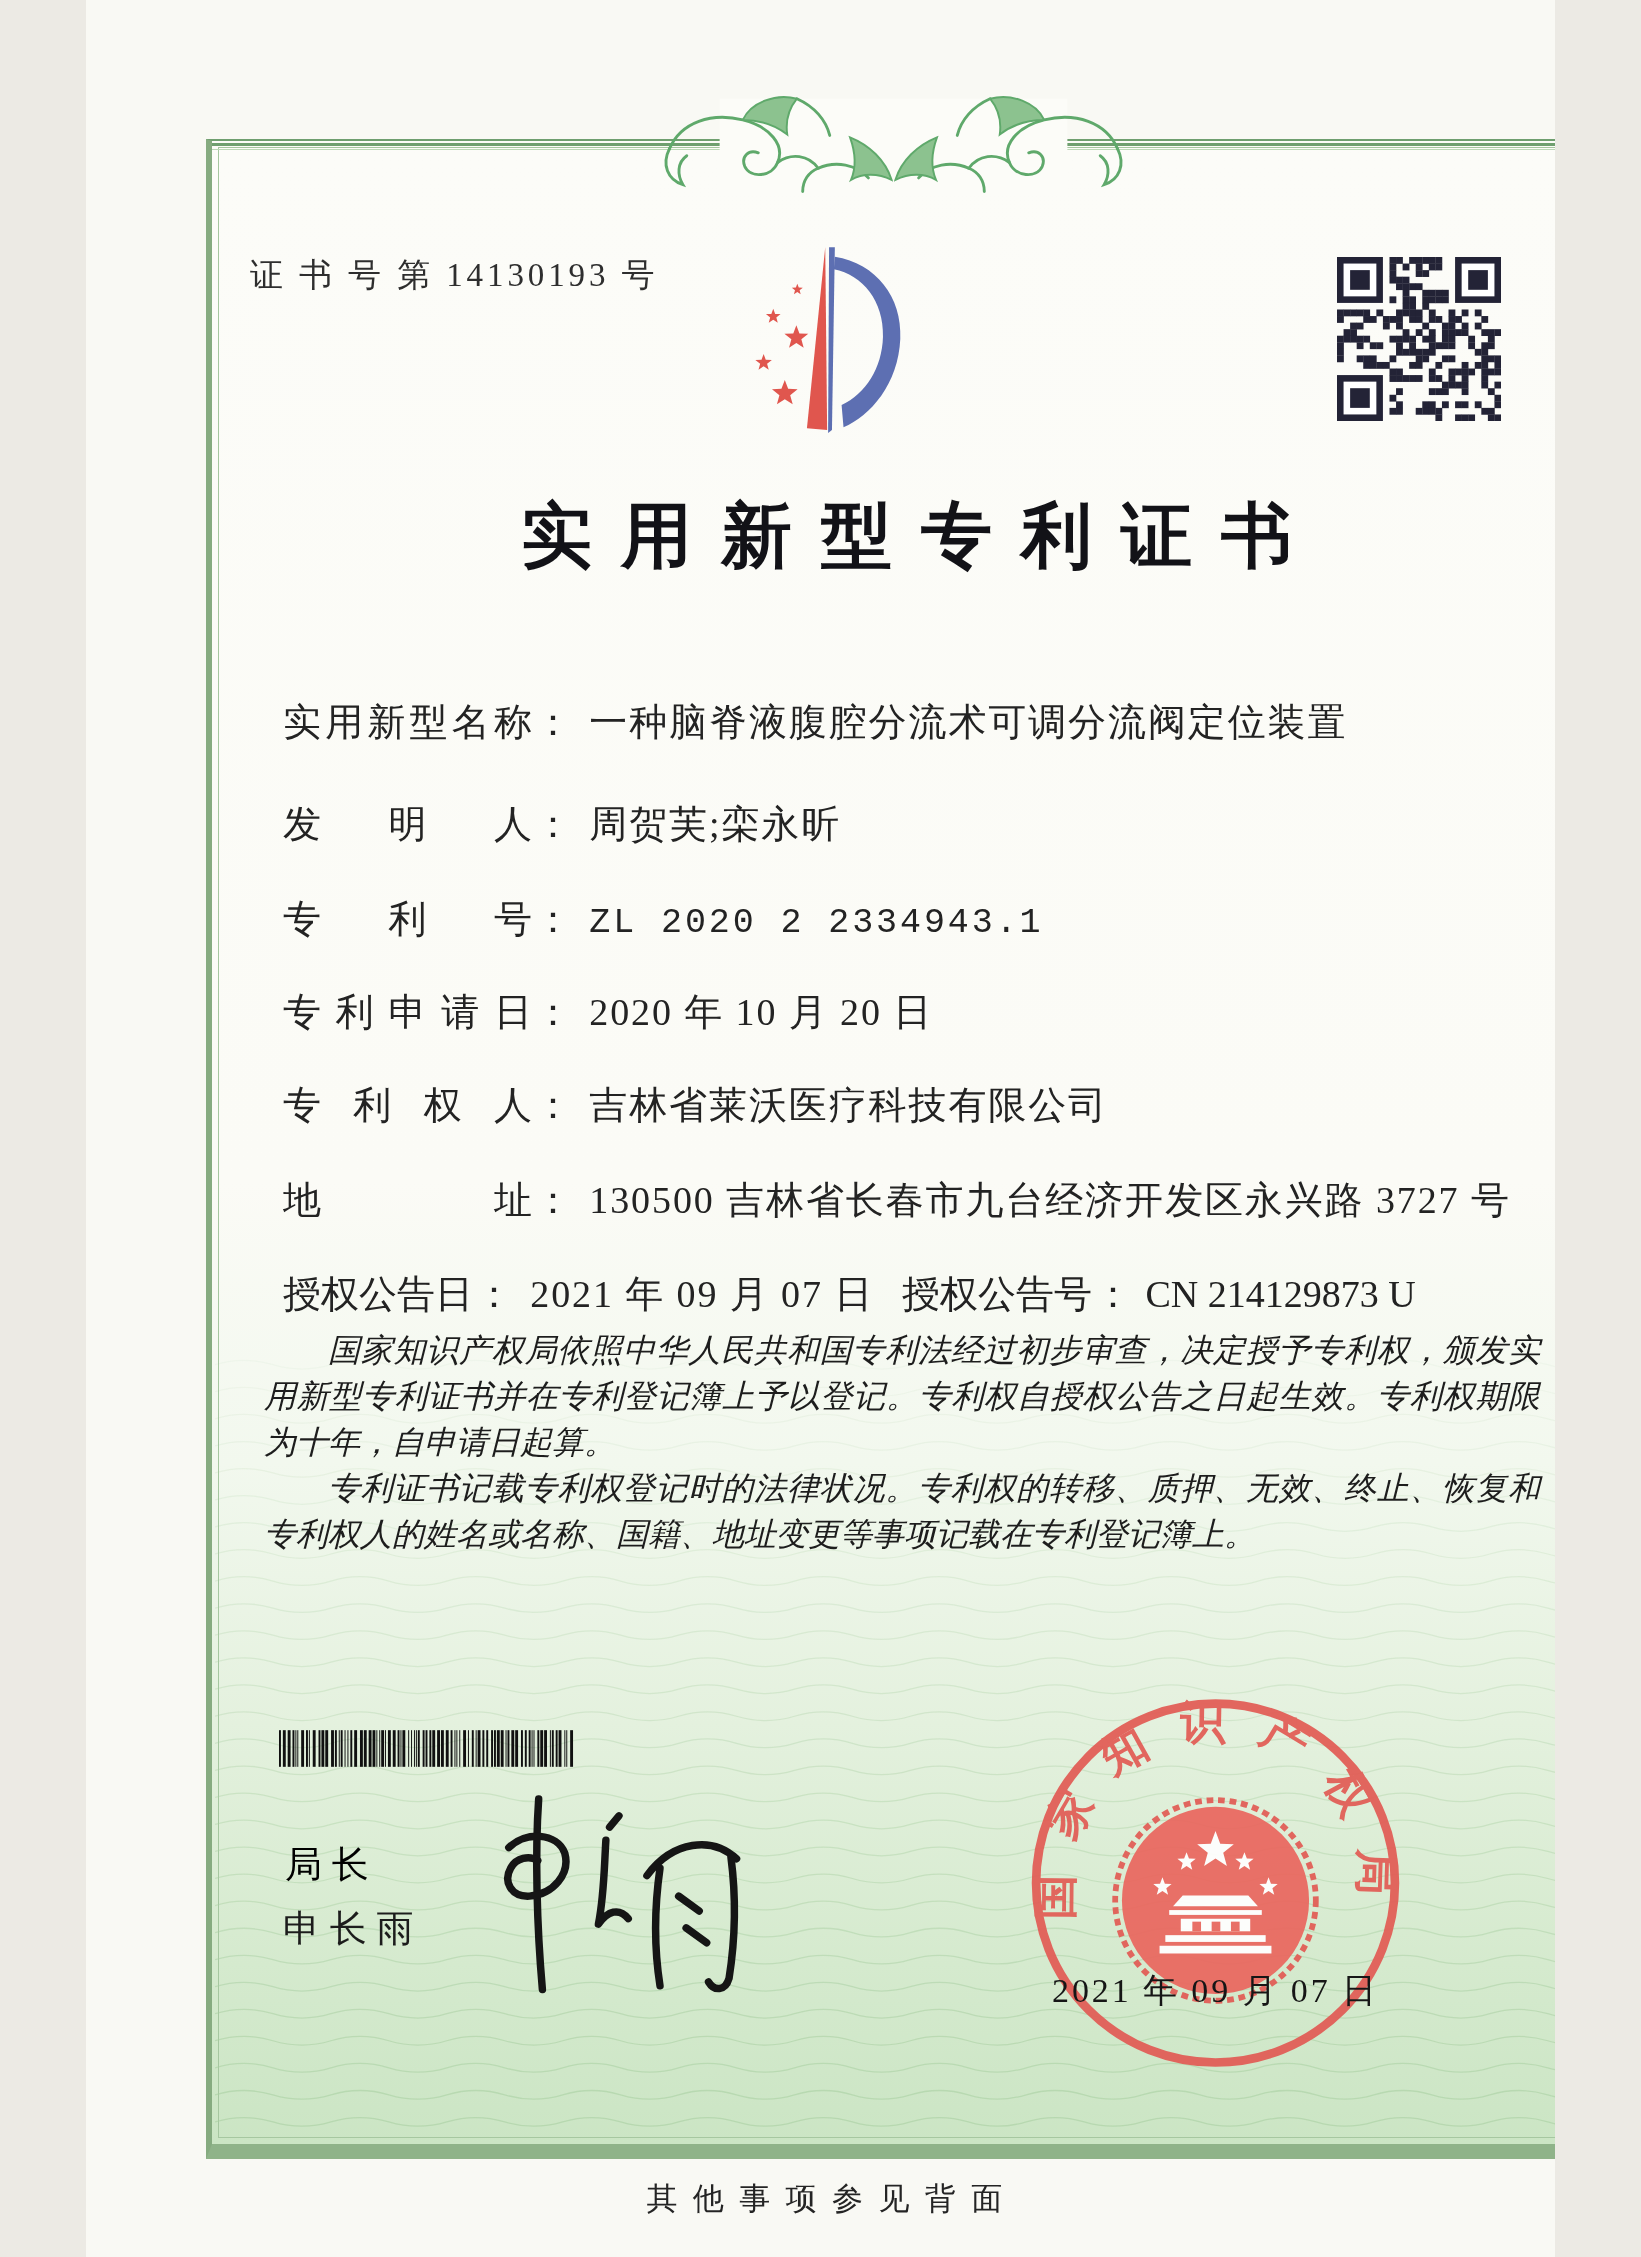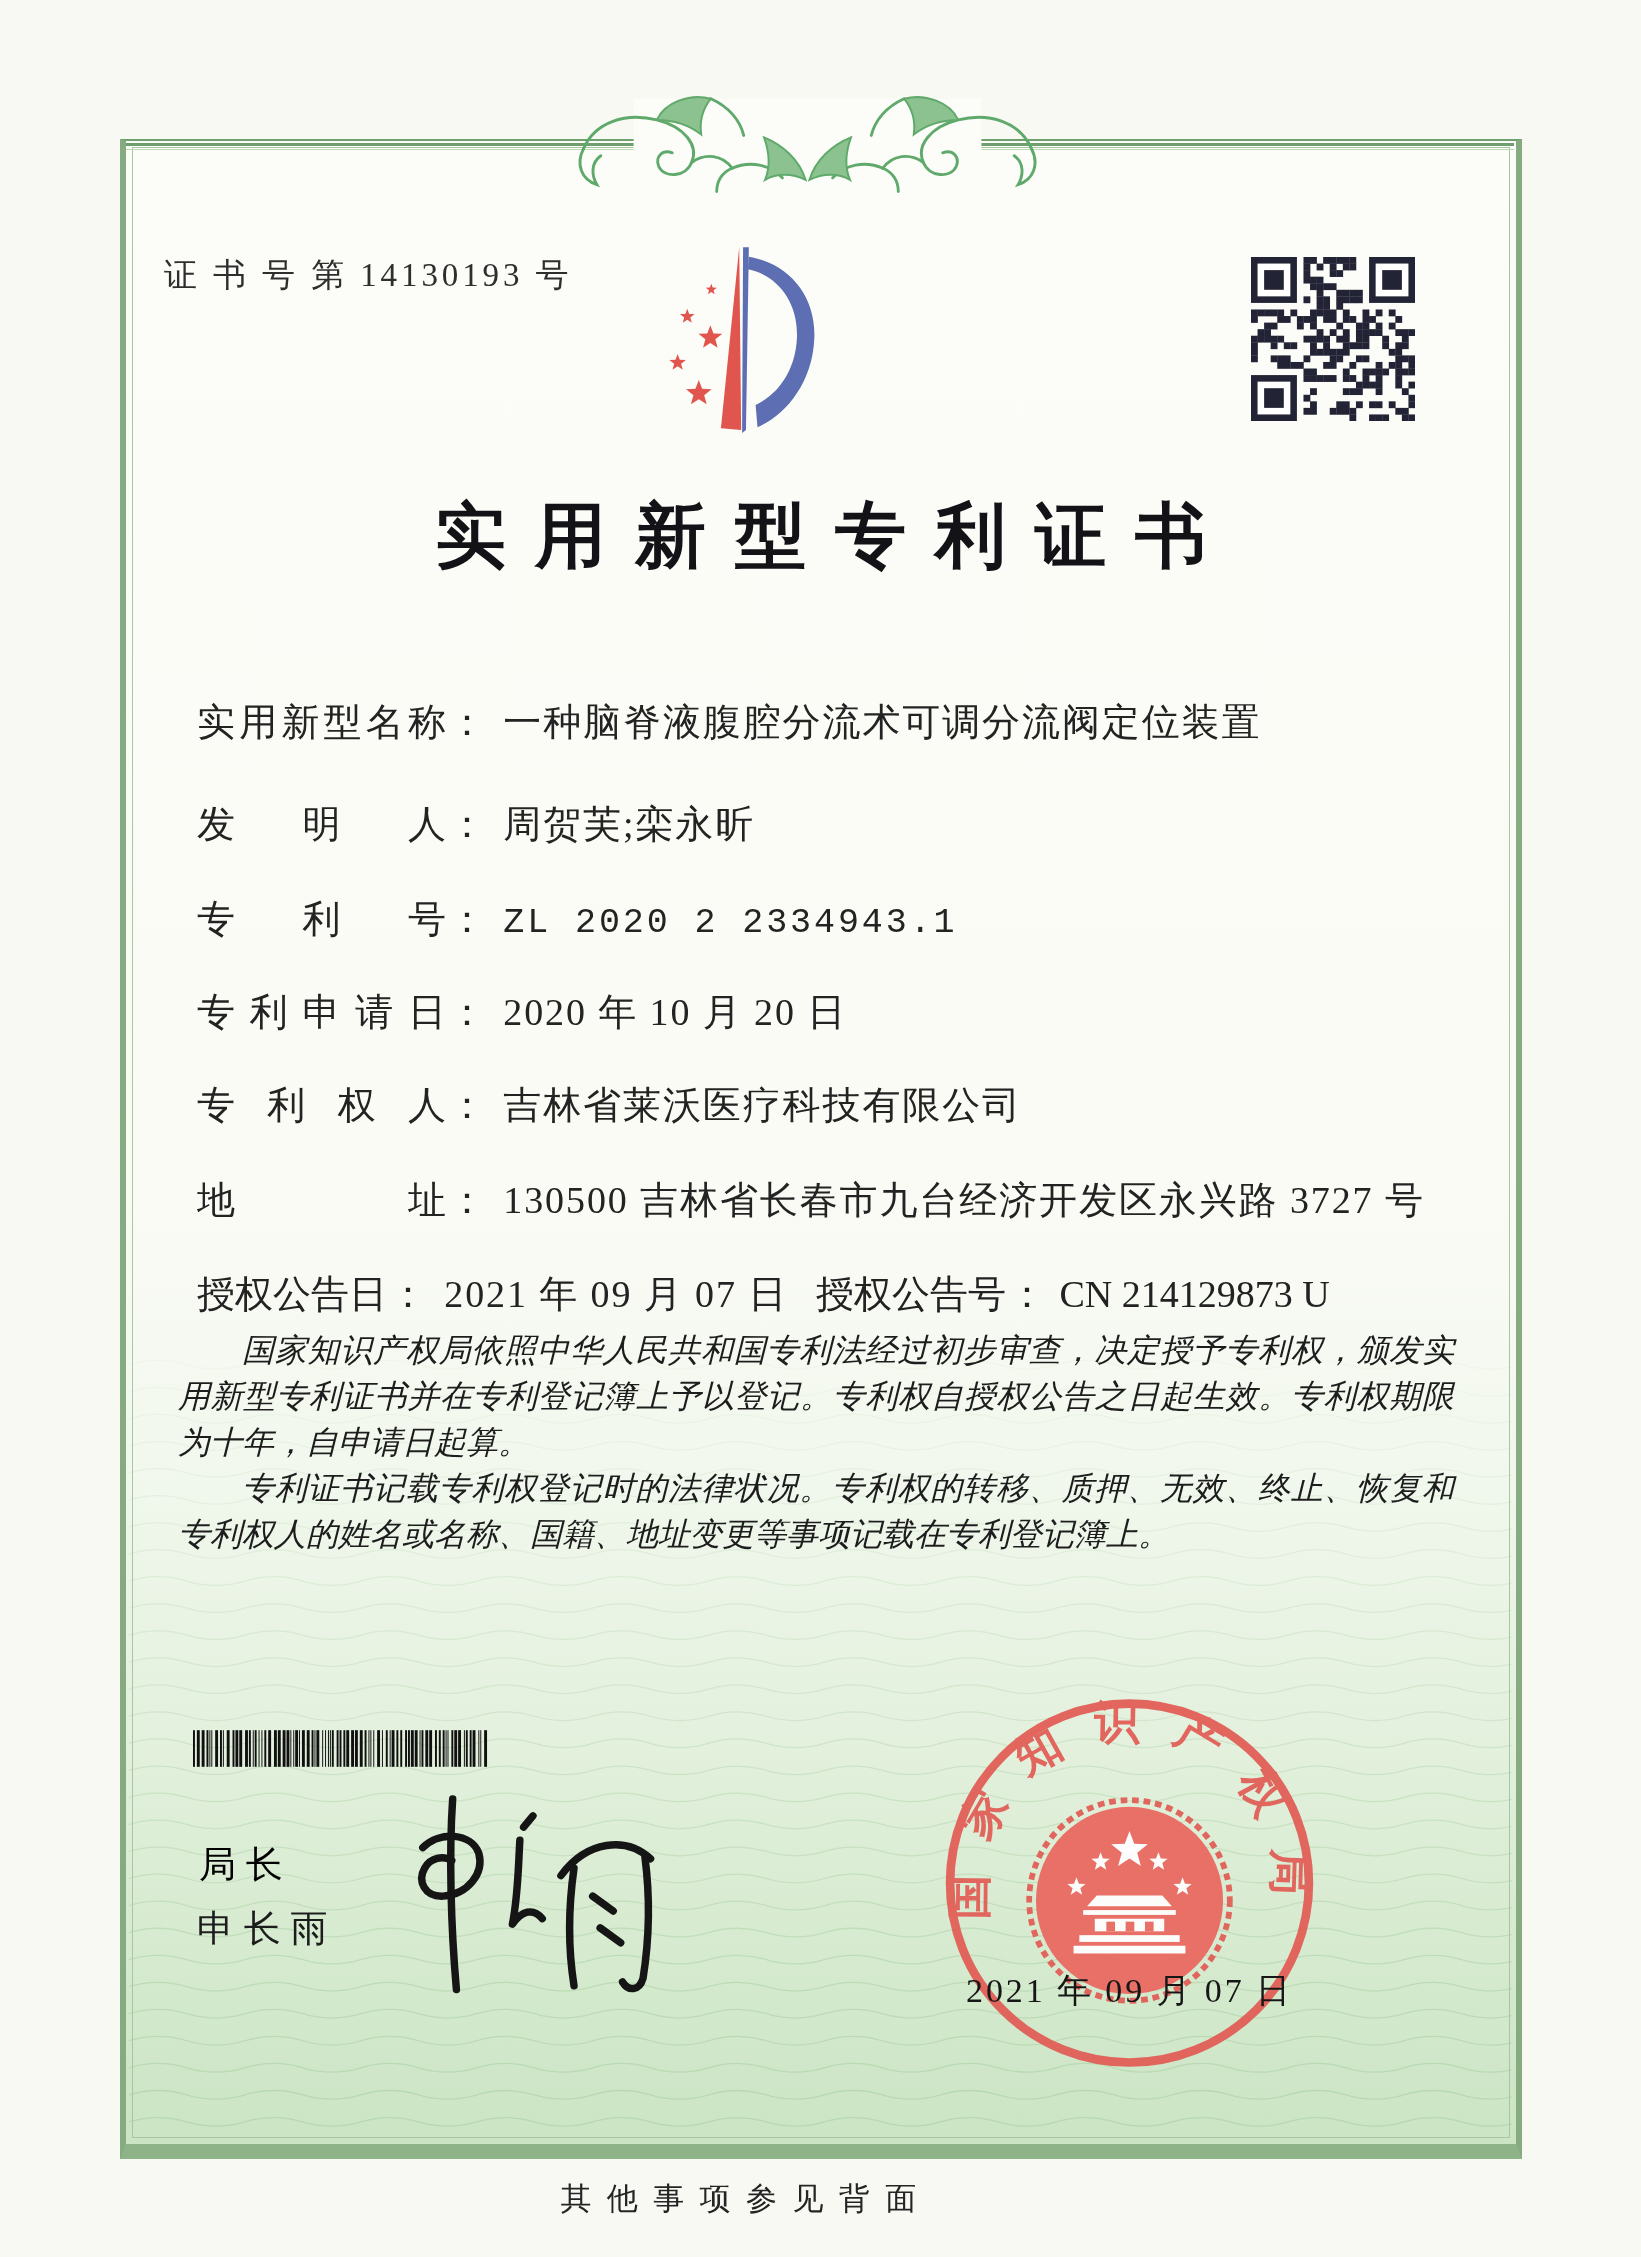--- a/index.html
+++ b/index.html
@@ -1,17 +1,17 @@
 <!DOCTYPE html>
 <html><head>
 <meta charset="utf-8">
 <style>
   html,body{margin:0;padding:0;background:#eceae4;}
   .page{
-    position:relative; width:1641px; height:2257px; margin:0 auto;
+    position:relative; width:1469px; height:2257px; margin:0 auto;
     background:#f9f9f4; overflow:hidden;
     font-family:"Liberation Serif","DejaVu Serif",serif; color:#222;
   }
   
   .frame{
     position:absolute; left:120px; top:139px; width:1402px; height:2020px;
     box-sizing:border-box;
     border-top:2.9px solid #6f9f6f;
     border-left:6.8px solid #86ab80;
     border-right:6.8px solid #86ab80;

